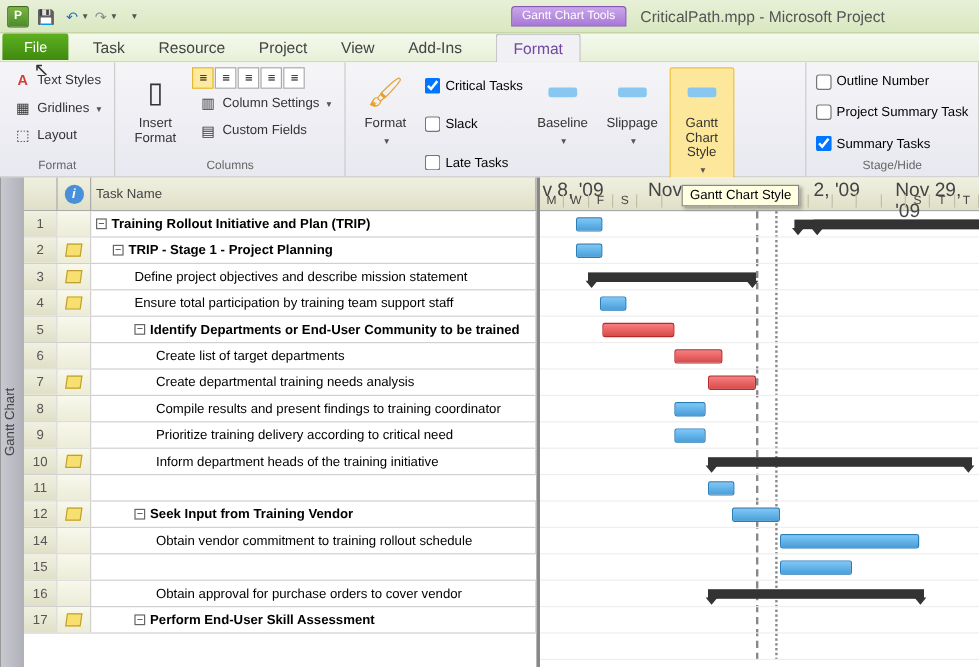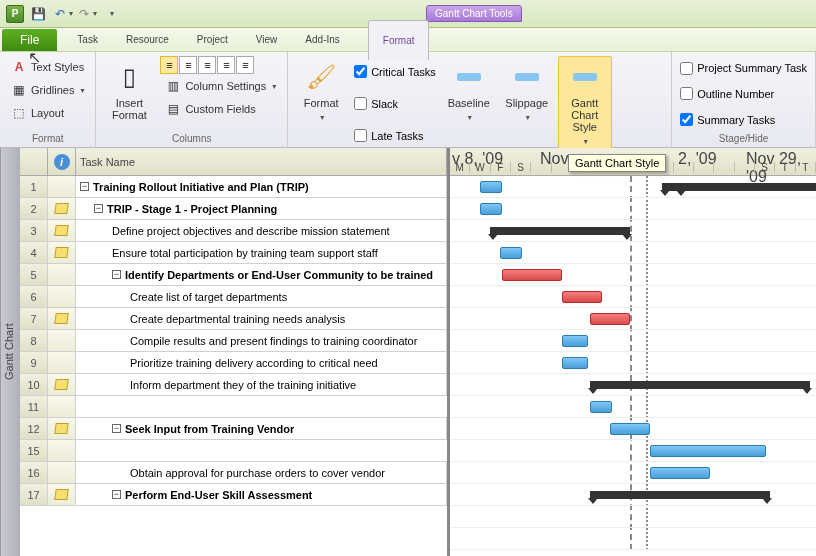--- a/index.html
+++ b/index.html
@@ -5,23 +5,23 @@
   * { box-sizing: border-box; margin: 0; padding: 0; }
   body { font-family: 'Segoe UI', Tahoma, sans-serif; font-size: 11px; background: #fff; width: 816px; height: 556px; overflow: hidden; }
   
   .titlebar { height: 28px; background: linear-gradient(#e8f0d8,#d8e8c0); display: flex; align-items: center; border-bottom: 1px solid #aac07a; }
   .qat { display: flex; align-items: center; padding: 0 4px; gap: 2px; }
   .qat-btn { width: 22px; height: 22px; display: flex; align-items: center; justify-content: center; border: 1px solid transparent; border-radius: 2px; }
   .app-icon { width: 18px; height: 18px; background: linear-gradient(#7cb342,#4a8c2a); border: 1px solid #3a6c1f; border-radius: 2px; display:flex;align-items:center;justify-content:center;color:#fff;font-weight:bold;font-size:10px; }
   .tool-tab { margin-left: 300px; background: linear-gradient(#c9a8e8,#a878d8); color: #fff; font-size: 10px; padding: 2px 8px; border: 1px solid #8858b8; border-radius: 3px 3px 0 0; }
   .title-text { margin-left: 12px; color: #555; font-size: 13px; }
   
-  .tabbar { height: 24px; background: linear-gradient(#f4f9ec,#e8f0d8); display: flex; align-items: center; padding-left: 2px; border-bottom: 1px solid #c5d8a0; }
+  .tabbar { height: 24px; background: linear-gradient(#f4f9ec,#e8f0d8); display: flex; align-items: flex-start; padding-left: 2px; border-bottom: 1px solid #c5d8a0; }
   .file-tab { background: linear-gradient(#5eb020,#3f8a10); color: #fff; padding: 4px 18px; font-size: 12px; border-radius: 2px 2px 0 0; margin-right: 6px; }
-  .tab { padding: 14px 14px; color: #444; font-size: 10px; cursor: default; }
+  .tab { padding: 4px 14px; color: #444; font-size: 13px; cursor: default; }
   .tab.active { background: #f0f0f5; border: 1px solid #bbb; border-bottom: none; border-radius: 3px 3px 0 0; color: #7048a0; }
   .tab.format { margin-left: 14px; }
   
   .ribbon { height: 96px; background: linear-gradient(#f5f5f8,#e8e8f0); border-bottom: 1px solid #bbb; display: flex; }
   .group { border-right: 1px solid #ccc; padding: 4px 6px 2px 6px; display: flex; flex-direction: column; justify-content: space-between; }
   .group-body { display: flex; gap: 4px; flex: 1; }
   .group-label { text-align: center; color: #666; font-size: 10px; padding: 1px 0; }
   .btn-stack { display: flex; flex-direction: column; gap: 1px; }
   .rbtn { display: flex; align-items: center; gap: 4px; padding: 2px 4px; border: 1px solid transparent; border-radius: 2px; color: #333; white-space: nowrap; }
   .rbtn.big { flex-direction: column; text-align: center; padding: 4px 6px; width: 54px; }
@@ -93,20 +93,21 @@
       </div>
     <div class="qat-btn">
         <span class="icon" style="color:#888">↷</span>
         <span class="chev">▾</span>
       </div>
     <div class="qat-btn">
         <span class="chev">▾</span>
       </div>
   </div>
   <div class="tool-tab">Gantt Chart Tools</div>
+  <div class="title-text">CriticalPath.mpp  -  Microsoft Project</div>
 </div>
 
 <div class="tabbar">
   <div class="file-tab">File</div>
   <div class="tab">Task</div>
   <div class="tab">Resource</div>
   <div class="tab">Project</div>
   <div class="tab">View</div>
   <div class="tab">Add-Ins</div>
   <div class="tab format active">Format</div>
@@ -209,25 +210,25 @@
       </div>
     </div>
     <div class="group-label">Bar Styles</div>
   </div>
 
   <div class="group">
     <div class="group-body">
       <div class="btn-stack" style="justify-content:space-around">
         <label class="chk">
             <input type="checkbox" style="">
+            <span>Outline Number</span>
+          </label>
+        <label class="chk">
+            <input type="checkbox" style="">
             <span>Project Summary Task</span>
-          </label>
-        <label class="chk">
-            <input type="checkbox" style="">
-            <span>Outline Number</span>
           </label>
         <label class="chk">
             <input type="checkbox" checked="" style="">
             <span>Summary Tasks</span>
           </label>
       </div>
     </div>
     <div class="group-label">Stage/Hide</div>
   </div>
 </div>
@@ -317,35 +318,42 @@
           <div class="gc task indent3">
             <span>Prioritize training delivery according to critical need</span>
           </div>
         </div>
         <div class="grow">
           <div class="gc rownum">10</div>
           <div class="gc info">
             <span class="note-icon"></span>
           </div>
           <div class="gc task indent3">
-            <span>Inform department they of the training initiative</span>
+            <span>Inform department heads of the training initiative</span>
           </div>
         </div>
         <div class="grow">
           <div class="gc rownum">11</div>
           <div class="gc info"></div>
         </div>
         <div class="grow">
           <div class="gc rownum">12</div>
           <div class="gc info">
             <span class="note-icon"></span>
           </div>
           <div class="gc task indent2">
             <span class="collapse-icon">−</span>
             <span class="bold">Seek Input from Training Vendor</span>
+          </div>
+        </div>
+        <div class="grow">
+          <div class="gc rownum">14</div>
+          <div class="gc info"></div>
+          <div class="gc task indent3">
+            <span>Obtain vendor commitment to training rollout schedule</span>
           </div>
         </div>
         <div class="grow">
           <div class="gc rownum">15</div>
           <div class="gc info"></div>
         </div>
         <div class="grow">
           <div class="gc rownum">16</div>
           <div class="gc info"></div>
           <div class="gc task indent3">

